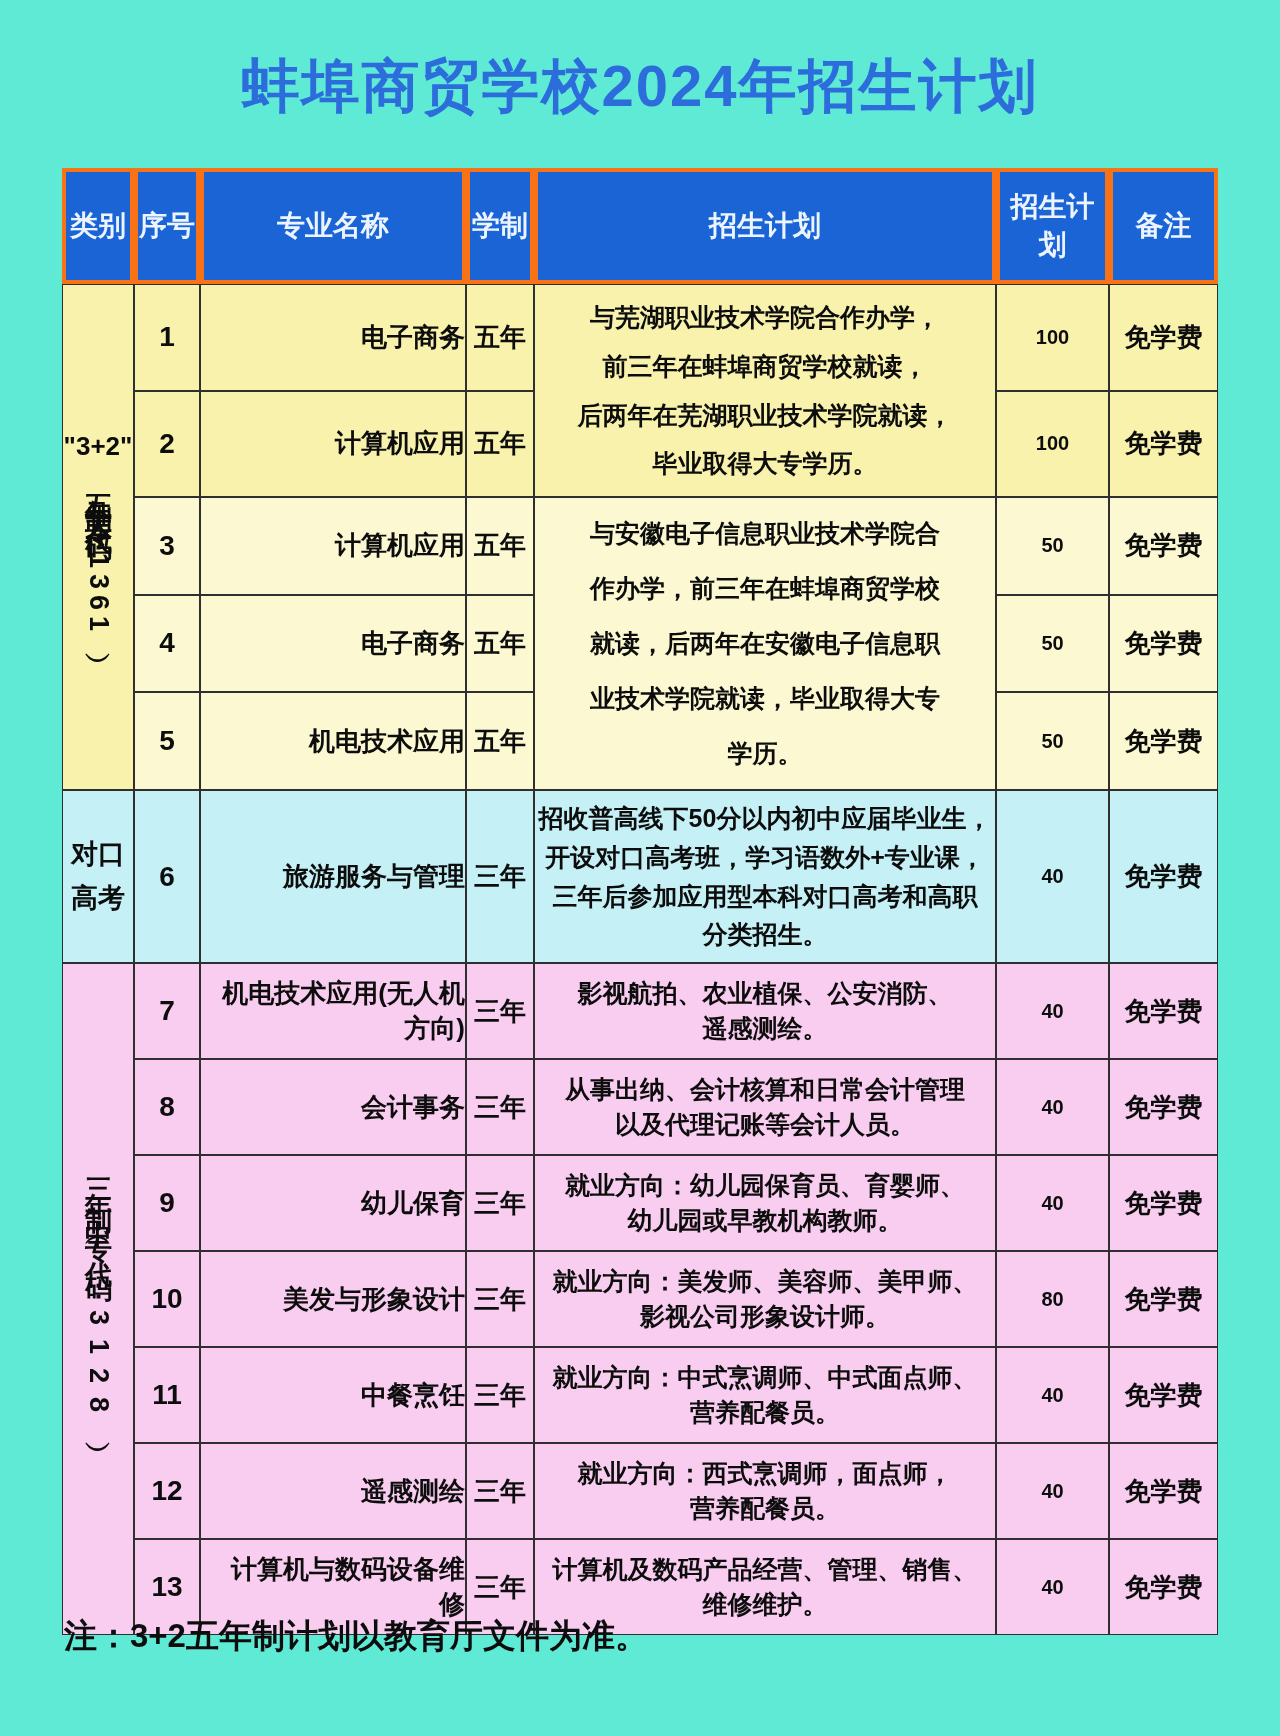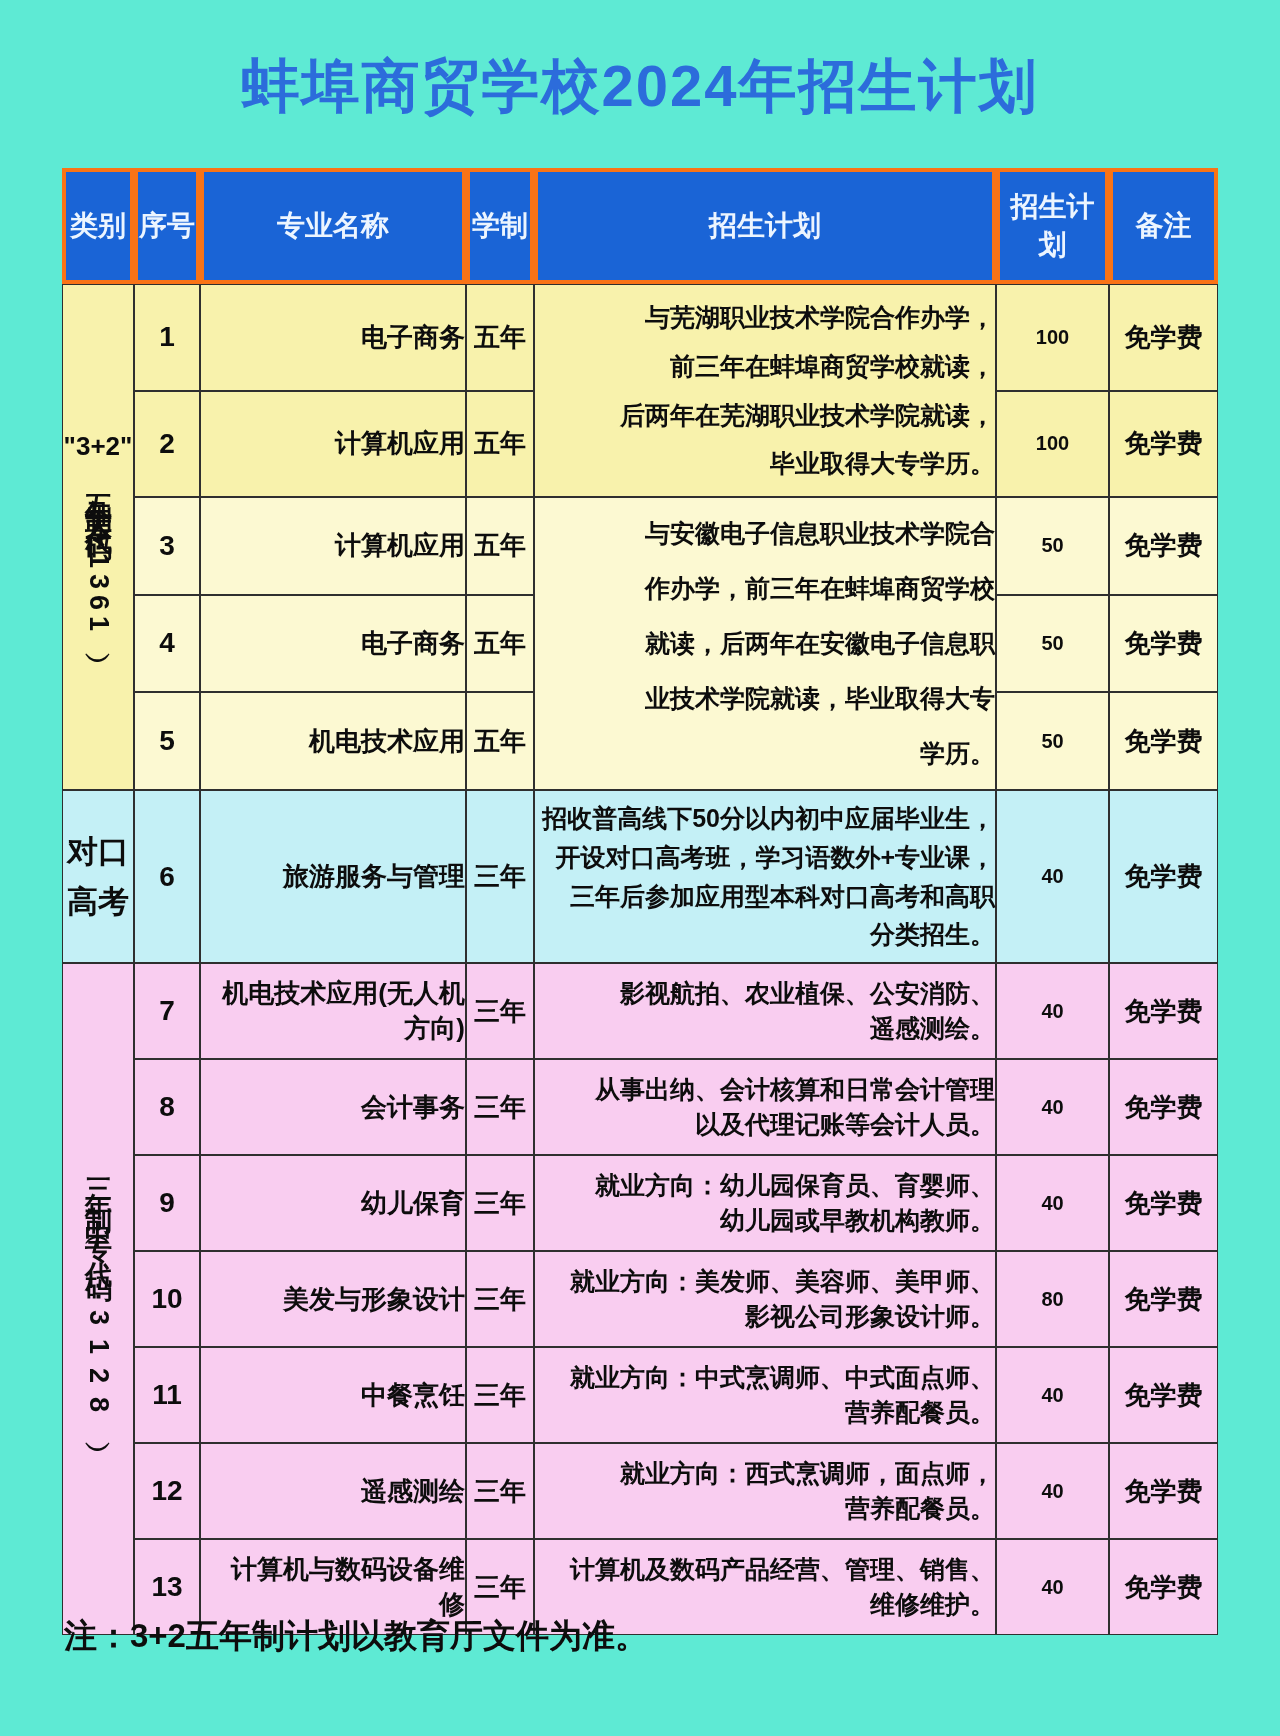--- a/index.html
+++ b/index.html
@@ -56,21 +56,21 @@
   
   .bg-y  { background: #f8f2ac; }  
   .bg-yl { background: #fcf9d2; }  
   .bg-c  { background: #c4f0f6; }  
   .bg-p  { background: #f9cdf0; }  
 
   td.col-no   { font-size: 28px; font-weight: 600; }
   td.col-major{ text-align: right; padding-left: 16px; }
   td.col-dur  { }
   td.col-jobs {
-    text-align: right; padding: 8px 0;
+    text-align: center; padding: 8px 0;
     font-size: 25px; line-height: 1.42;
     white-space: pre-line;
   }
   td.col-jobs.merged-a { line-height: 1.95; }
   td.col-jobs.merged-b { line-height: 2.2; }
   td.col-jobs.row6     { line-height: 1.55; }
   td.col-plan { font-size: 20px; font-weight: 600; }
   td.col-note { }
 
   
@@ -78,21 +78,21 @@
   .cat-stack { display: flex; flex-direction: column; align-items: center; justify-content: center; height: 100%; }
   .cat-prefix { font-size: 26px; font-weight: 600; margin-bottom: 10px; }
   .cat-vert {
     writing-mode: vertical-lr;
     text-orientation: mixed;
     font-size: 27px; font-weight: 600;
     letter-spacing: 6px;
     line-height: 1.0;
   }
   .cat-vert.sp-wide { letter-spacing: 14px; }
-  .cat-lines { font-size: 31px; font-weight: 600; line-height: 1.6; white-space: pre-line; text-align: center; }
+  .cat-lines { font-size: 27px; font-weight: 600; line-height: 1.6; white-space: pre-line; text-align: center; }
 
   .footer-note {
     position: absolute; top: 1614px; left: 64px;
     font-size: 33px; font-weight: 700; color: #0d0d0d;
   }
 </style>
 </head>
 <body>
 
 <div class="page">

